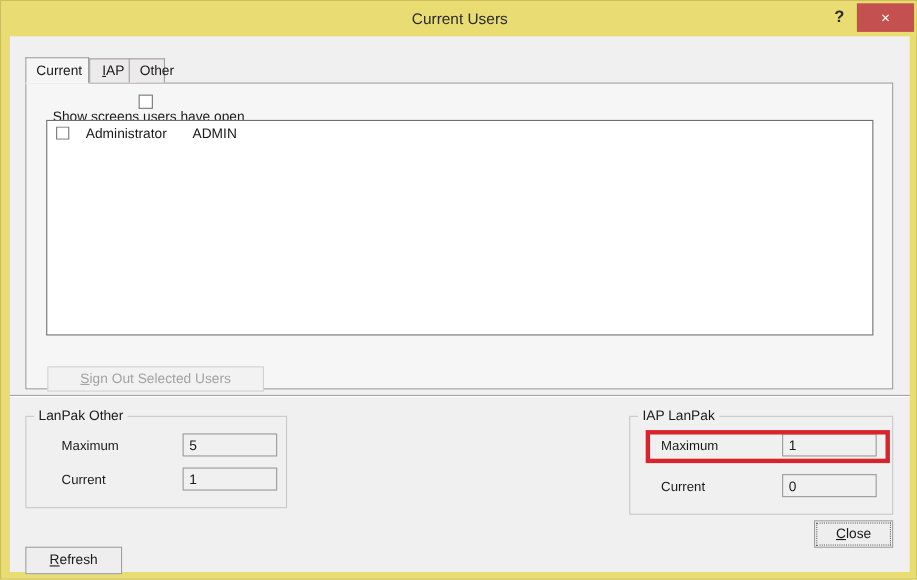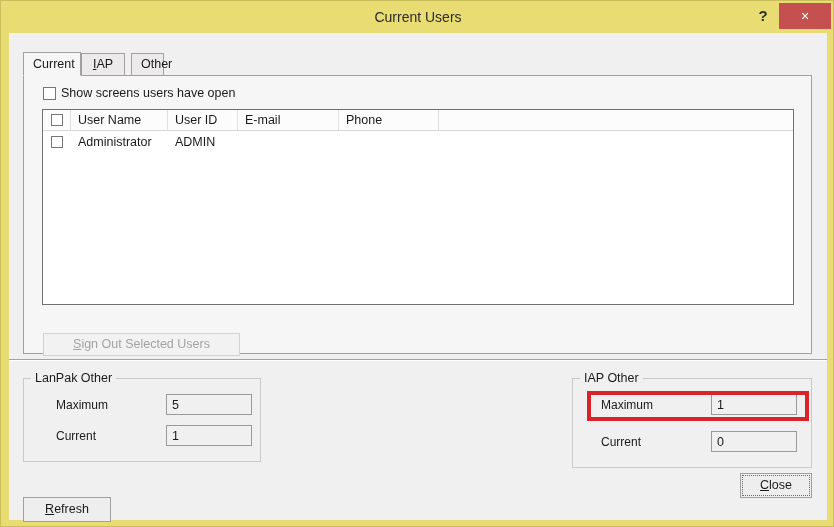--- a/index.html
+++ b/index.html
@@ -114,20 +114,21 @@
     background: #f6f6f6;
   }
 
   
   #show-screens-row {
     position: absolute;
     left: 19px; top: 10px;
     display: flex;
     align-items: center;
     cursor: default;
+    flex-direction: column;
   }
   .cb {
     width: 13px; height: 13px;
     box-sizing: border-box;
     border: 1px solid #767676;
     background: #ffffff;
     display: inline-block;
     flex: none;
   }
   #show-screens-label {
@@ -334,43 +335,33 @@
 
   <div id="dialog">
 
     <div id="tabstrip">
       <div class="tab active" style="left:0px;width:58px;">
         <span>Current</span>
       </div>
       <div class="tab" style="left:58px;width:44px;">
         <span class=""><span style="text-decoration: underline;">I</span>AP</span>
       </div>
-      <div class="tab" style="left:108px;width:33px;">
+      <div class="tab" style="left:94px;width:33px;">
         <span>Other</span>
       </div>
     </div>
 
     <div id="tabpanel">
 
       <div id="show-screens-row">
         <span class="cb"></span>
         <span id="show-screens-label">Show screens users have open</span>
       </div>
 
       <div id="listview">
-        <div id="list-header">
-          <div class="hcell cbcol">
-            <span class="cb"></span>
-          </div>
-          <div class="hcell c-user">User Name</div>
-          <div class="hcell c-uid">User ID</div>
-          <div class="hcell c-email">E-mail</div>
-          <div class="hcell c-phone">Phone</div>
-          <div class="hcell c-last"></div>
-        </div>
 
         <div class="lrow">
           <div class="lcell cbcol">
             <span class="cb"></span>
           </div>
           <div class="lcell c-user">Administrator</div>
           <div class="lcell c-uid">ADMIN</div>
           <div class="lcell c-email"></div>
           <div class="lcell c-phone"></div>
         </div>
@@ -391,21 +382,21 @@
         <input class="field-input" type="text" readonly="" value="5" style="">
       </div>
 
       <div class="field-row" style="left:32px; top:46px;">
         <span class="field-label" style="width:110px;">Current</span>
         <input class="field-input" type="text" readonly="" value="1" style="">
       </div>
     </div>
 
     <div class="groupbox" id="group-iap">
-      <div class="group-legend">IAP Other</div>
+      <div class="group-legend">IAP LanPak</div>
 
       <div class="field-row" style="left:28px; top:15px;">
         <span class="field-label" style="width:110px;">Maximum</span>
         <input class="field-input" type="text" readonly="" value="1" style="">
       </div>
 
       <div class="field-row" style="left:28px; top:52px;">
         <span class="field-label" style="width:110px;">Current</span>
         <input class="field-input" type="text" readonly="" value="0" style="">
       </div>

